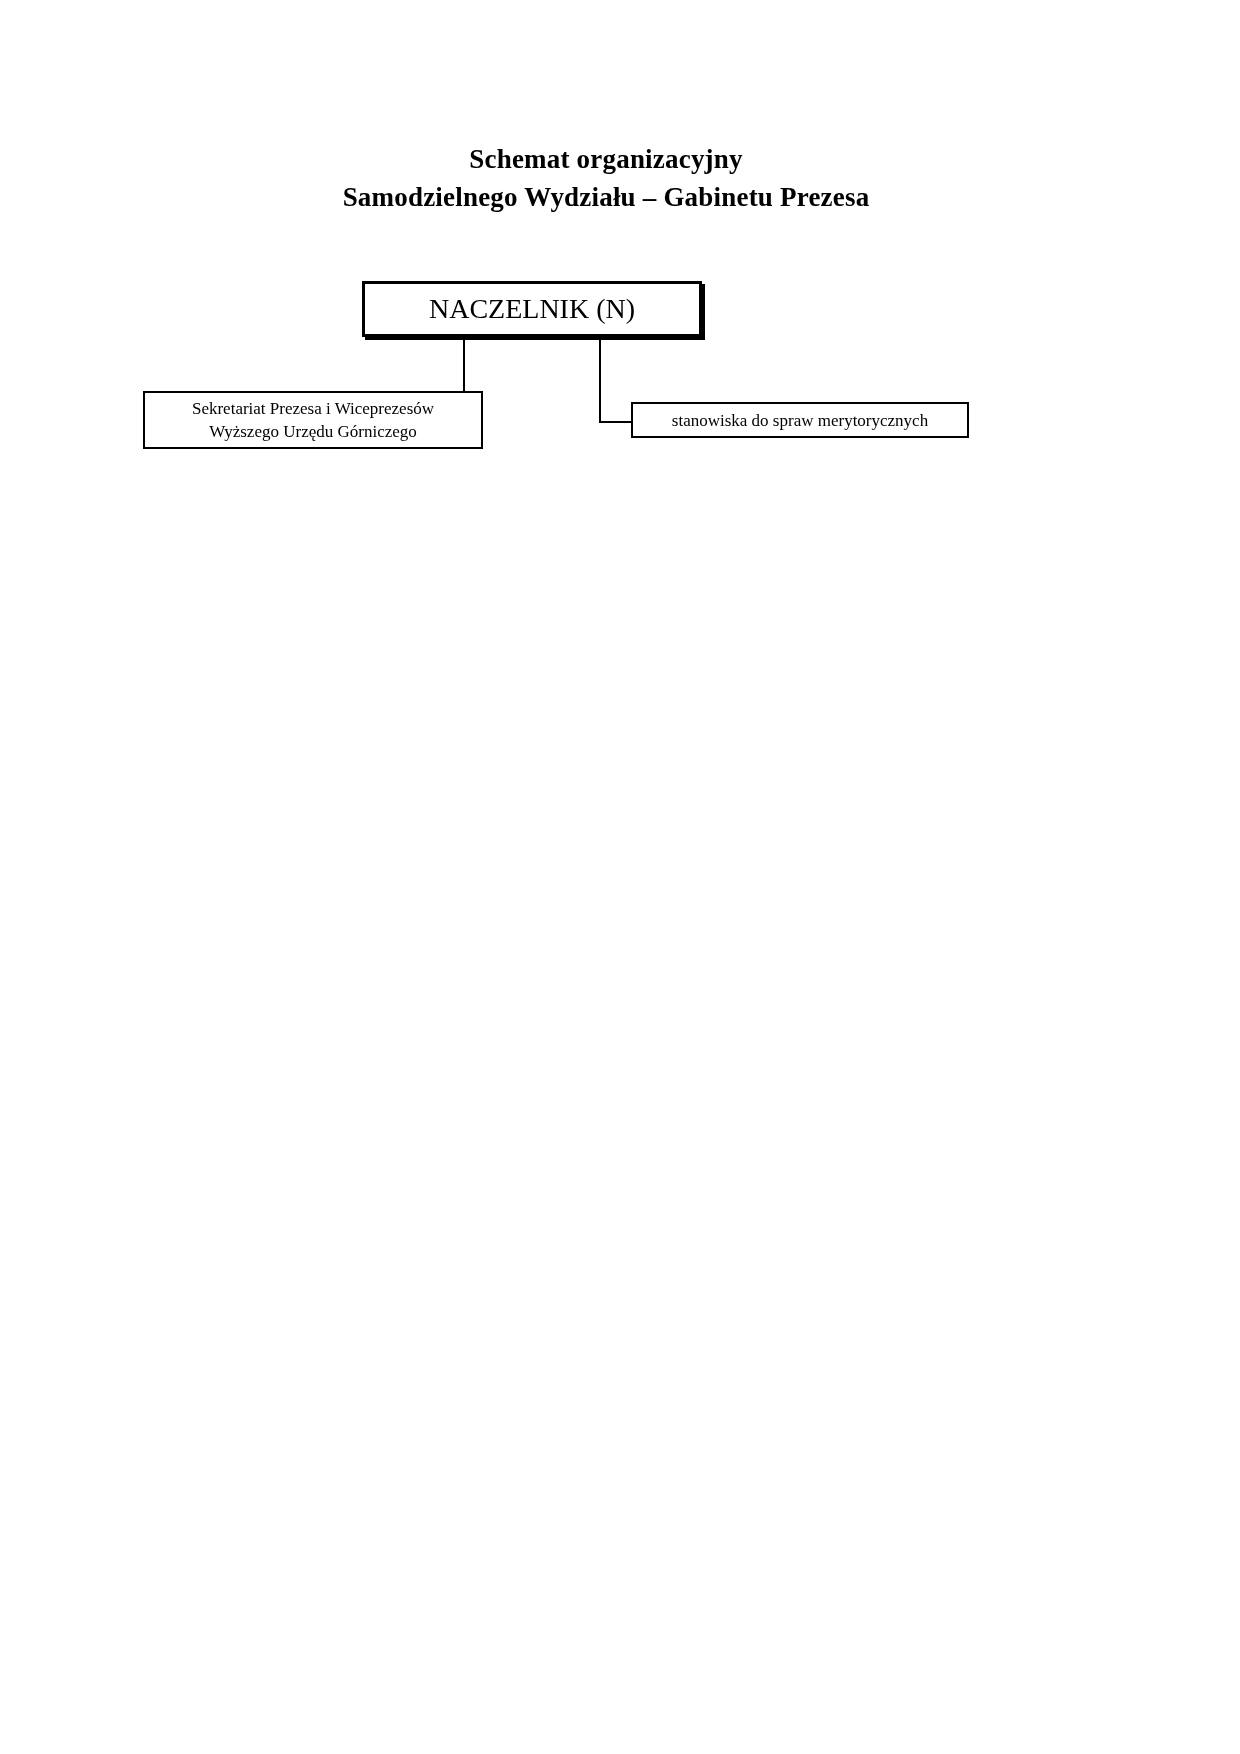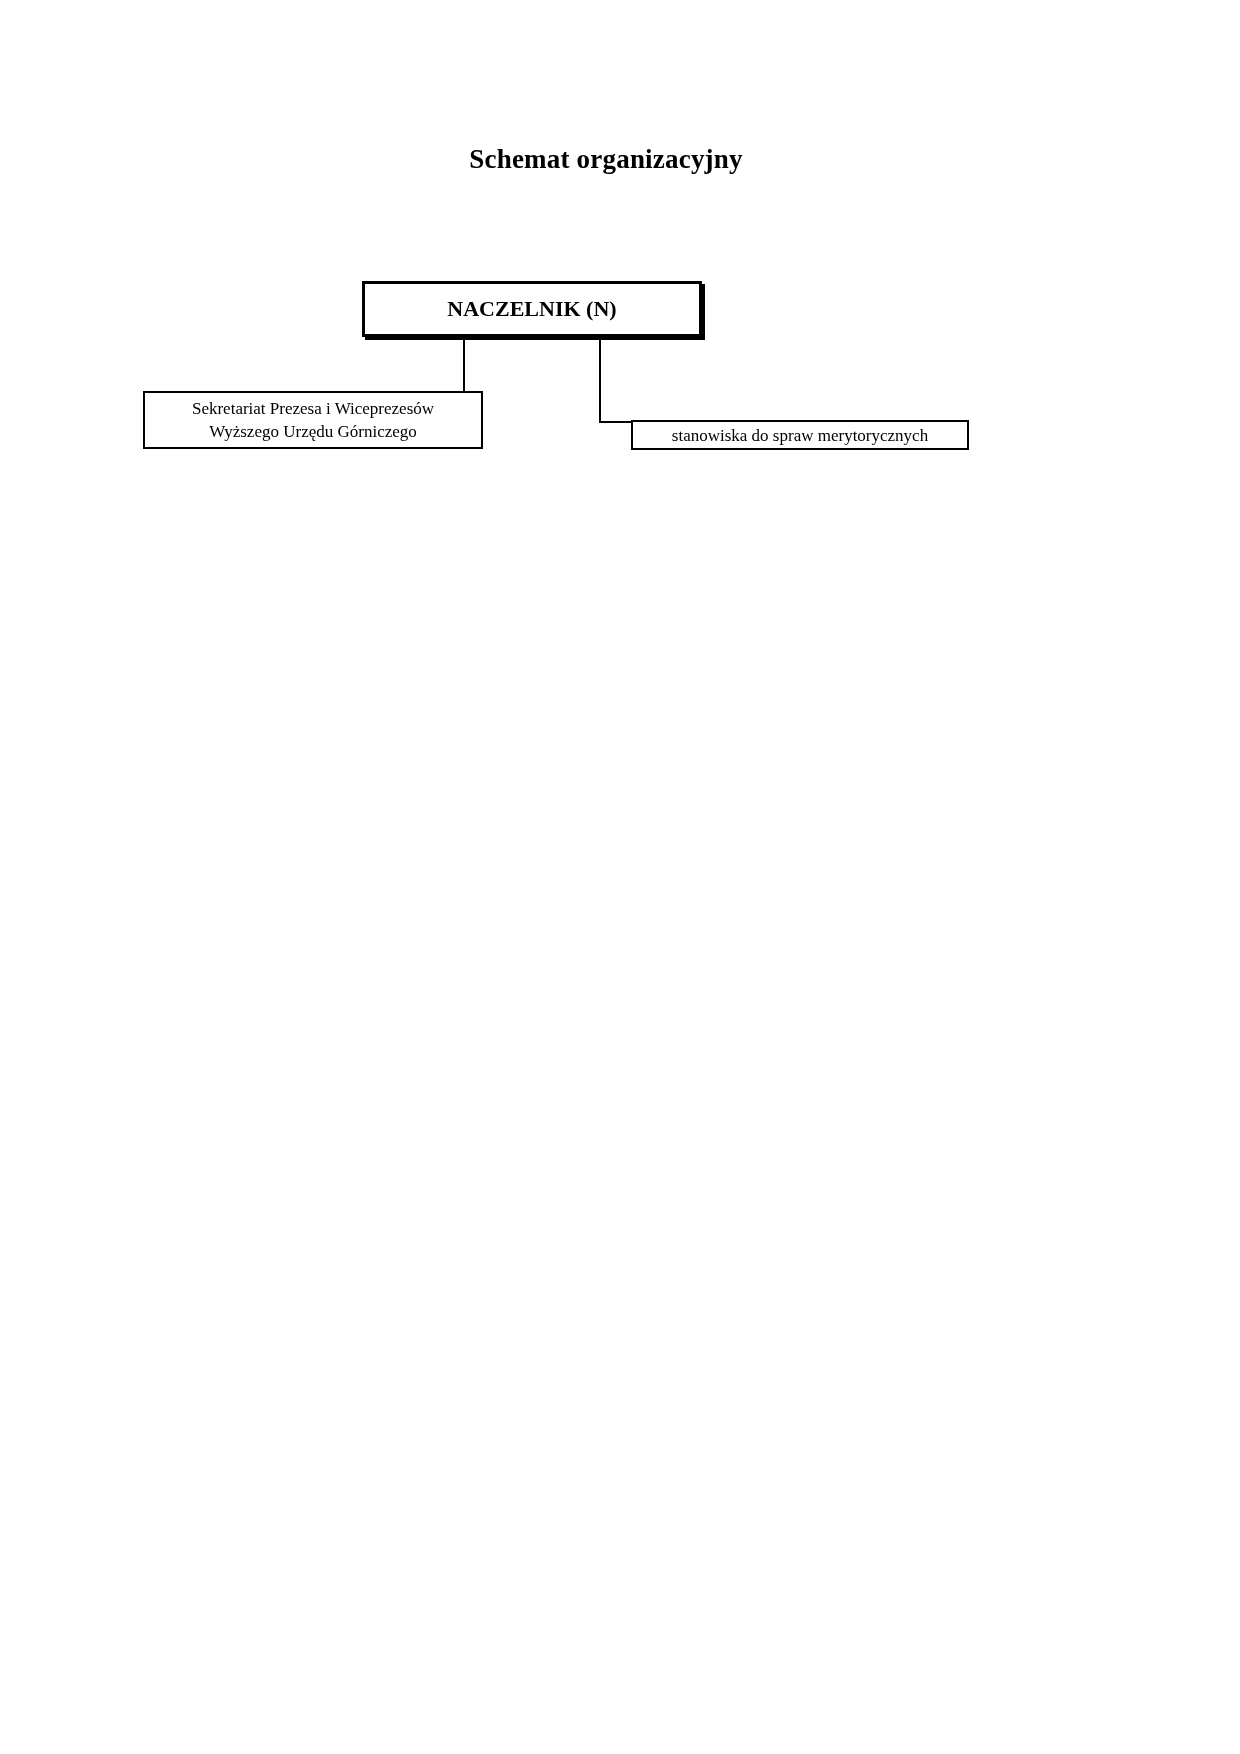--- a/index.html
+++ b/index.html
@@ -63,22 +63,22 @@
     padding: 0 6px;
     box-sizing: border-box;
   }
 
   
   .node-root {
     border: 3px solid #000000;
     box-shadow: 3px 3px 0 #000000;
   }
   .node-root .node-label {
-    font-weight: bold;
-    font-size: 22px;
+    font-weight: normal;
+    font-size: 28px;
     line-height: 28px;
   }
 
   
   .node-child {
     border: 2px solid #000000;
   }
   .node-child .node-label {
     font-weight: normal;
     font-size: 17px;
@@ -90,20 +90,21 @@
     background: #000000;
   }
 </style>
 </head>
 <body>
 
 <div id="page">
 
   <div class="title-block">
     <div class="title-line">Schemat organizacyjny</div>
+    <div class="title-line">Samodzielnego Wydziału – Gabinetu Prezesa</div>
   </div>
 
   <div id="chart">
 
     <div class="node node-root" style="left:362px; top:281px; width:340px; height:56px;">
       <span class="node-label">NACZELNIK (N)</span>
     </div>
 
     <div class="connector" style="left:463px; top:337px; width:2px; height:83px;"></div>
     <div class="connector" style="left:433px; top:419px; width:32px; height:2px;"></div>
@@ -111,18 +112,18 @@
     <div class="connector" style="left:599px; top:337px; width:2px; height:85px;"></div>
     <div class="connector" style="left:599px; top:421px; width:34px; height:2px;"></div>
 
     <div class="node node-child" style="left:95px; top:391px; width:340px; height:58px;margin-left:48px;">
       <span class="node-label">
         <span>Sekretariat Prezesa i Wiceprezesów</span><br>
         <span>Wyższego Urzędu Górniczego</span>
       </span>
     </div>
 
-    <div class="node node-child" style="left:631px; top:420px; width:338px; height:30px;">
+    <div class="node node-child" style="left:631px; top:402px; width:338px; height:36px;">
       <span class="node-label">stanowiska do spraw merytorycznych</span>
     </div>
 
   </div>
 </div>
 
 </body></html>

